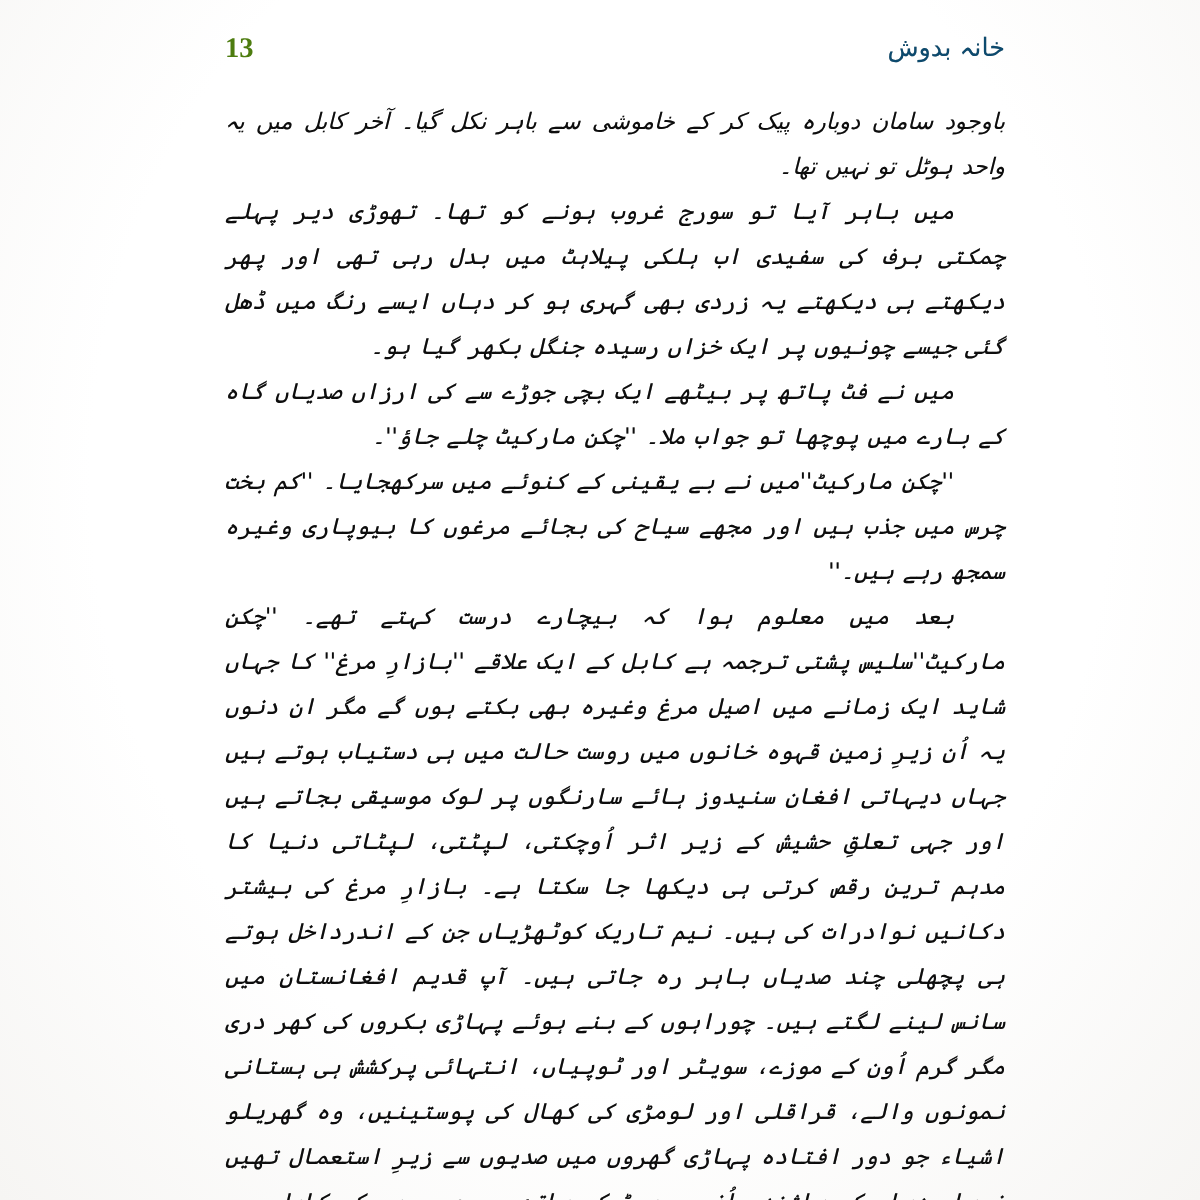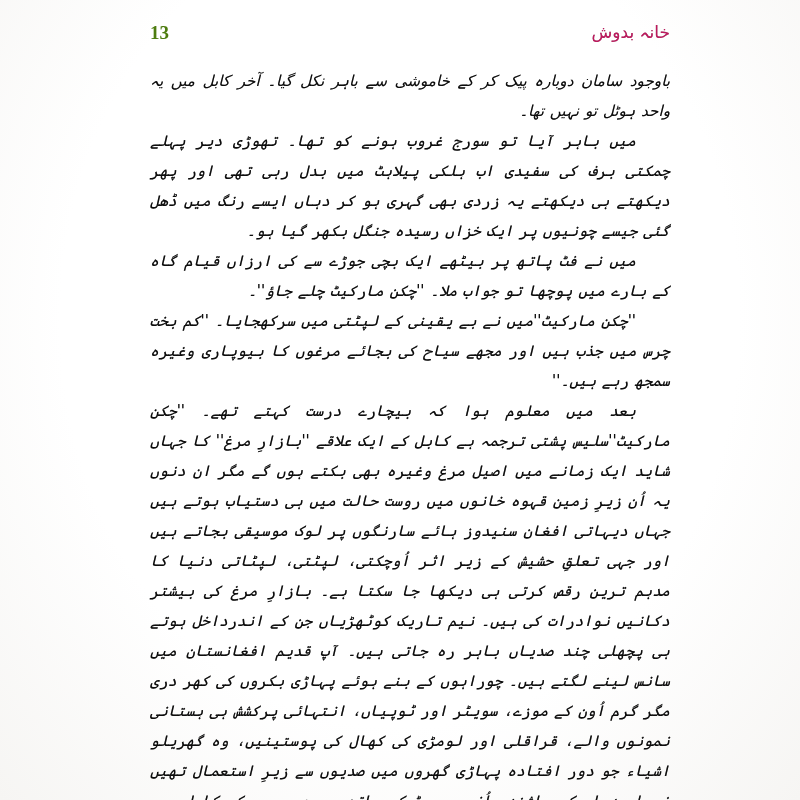--- a/index.html
+++ b/index.html
@@ -46,21 +46,21 @@
     display: flex;
     align-items: flex-start;
     justify-content: space-between;
     direction: rtl;
   }
 
   .book-title {
     font-family: "DejaVu Sans", sans-serif;
     font-size: 17px;
     line-height: 1.2;
-    color: #be185d;
+    color: #0c4a6e;
     letter-spacing: 0;
     white-space: nowrap;
   }
 
   .page-number {
     font-family: "Liberation Serif", serif;
     font-weight: bold;
     font-size: 19px;
     color: #4d7c0f;
     direction: ltr;
@@ -102,20 +102,20 @@
   <div class="content">
 
     <div class="header-row">
       <div class="book-title">خانہ بدوش</div>
       <div class="page-number">13</div>
     </div>
 
     <div class="body-text">
       <p class="para no-indent">باوجود سامان دوبارہ پیک کر کے خاموشی سے باہر نکل گیا۔ آخر کابل میں یہ واحد ہوٹل تو نہیں تھا۔</p>
       <p class="para">میں باہر آیا تو سورج غروب ہونے کو تھا۔ تھوڑی دیر پہلے چمکتی برف کی سفیدی اب ہلکی پیلاہٹ میں بدل رہی تھی اور پھر دیکھتے ہی دیکھتے یہ زردی بھی گہری ہو کر دہاں ایسے رنگ میں ڈھل گئی جیسے چونیوں پر ایک خزاں رسیدہ جنگل بکھر گیا ہو۔</p>
-      <p class="para">میں نے فٹ پاتھ پر بیٹھے ایک بچی جوڑے سے کی ارزاں قیام گاہ کے بارے میں پوچھا تو جواب ملا۔ ''چکن مارکیٹ چلے جاؤ''۔</p>
-      <p class="para">''چکن مارکیٹ''میں نے بے یقینی کے لپٹتی میں سرکھجایا۔ ''کم بخت چرس میں جذب ہیں اور مجھے سیاح کی بجائے مرغوں کا بیوپاری وغیرہ سمجھ رہے ہیں۔''</p>
+      <p class="para">میں نے فٹ پاتھ پر بیٹھے ایک بچی جوڑے سے کی ارزاں صدیاں گاہ کے بارے میں پوچھا تو جواب ملا۔ ''چکن مارکیٹ چلے جاؤ''۔</p>
+      <p class="para">''چکن مارکیٹ''میں نے بے یقینی کے کنوئے میں سرکھجایا۔ ''کم بخت چرس میں جذب ہیں اور مجھے سیاح کی بجائے مرغوں کا بیوپاری وغیرہ سمجھ رہے ہیں۔''</p>
       <p class="para">بعد میں معلوم ہوا کہ بیچارے درست کہتے تھے۔ ''چکن مارکیٹ''سلیس پشتی ترجمہ ہے کابل کے ایک علاقے ''بازارِ مرغ'' کا جہاں شاید ایک زمانے میں اصیل مرغ وغیرہ بھی بکتے ہوں گے مگر ان دنوں یہ اُن زیرِ زمین قہوہ خانوں میں روست حالت میں ہی دستیاب ہوتے ہیں جہاں دیہاتی افغان سنیدوز ہائے سارنگوں پر لوک موسیقی بجاتے ہیں اور جہی تعلقِ حشیش کے زیر اثر اُوچکتی، لپٹتی، لپٹاتی دنیا کا مدہم ترین رقص کرتی ہی دیکھا جا سکتا ہے۔ بازارِ مرغ کی بیشتر دکانیں نوادرات کی ہیں۔ نیم تاریک کوٹھڑیاں جن کے اندرداخل ہوتے ہی پچھلی چند صدیاں باہر رہ جاتی ہیں۔ آپ قدیم افغانستان میں سانس لینے لگتے ہیں۔ چوراہوں کے بنے ہوئے پہاڑی بکروں کی کھر دری مگر گرم اُون کے موزے، سویٹر اور ٹوپیاں، انتہائی پرکشش ہی ہستانی نمونوں والے، قراقلی اور لومڑی کی کھال کی پوستینیں، وہ گھریلو اشیاء جو دور افتادہ پہاڑی گھروں میں صدیوں سے زیرِ استعمال تھیں غرباء دہاں کے باشندے اُنہیں پیٹ کے ہاتھوں مجبور ہو کر کابل میں نوادرات کے طور پر فروخت کر جاتے ہیں۔ پیتل کے پرانے سماوار، مقفل چوبی دروازے، لکڑی کے سیاہ پڑے صندوق، کنوئے، تمثال، زرعی آلات اور قدیم عروی جوڑے اور وہ تنے دار پرکشش چولیاں جن سل دُرسل افغان خواتین نے زیب تن کیں اور جنہیں اب بھی لڑکیاں جہیز کے اوپر واحد لباس کے طور پر بڑے دھڑے سے پہنتی ہیں اور وہ خوش لباس محسوس کرتی ہیں۔</p>
 
     </div>
 
   </div>
 </div>
 
 </body></html>

